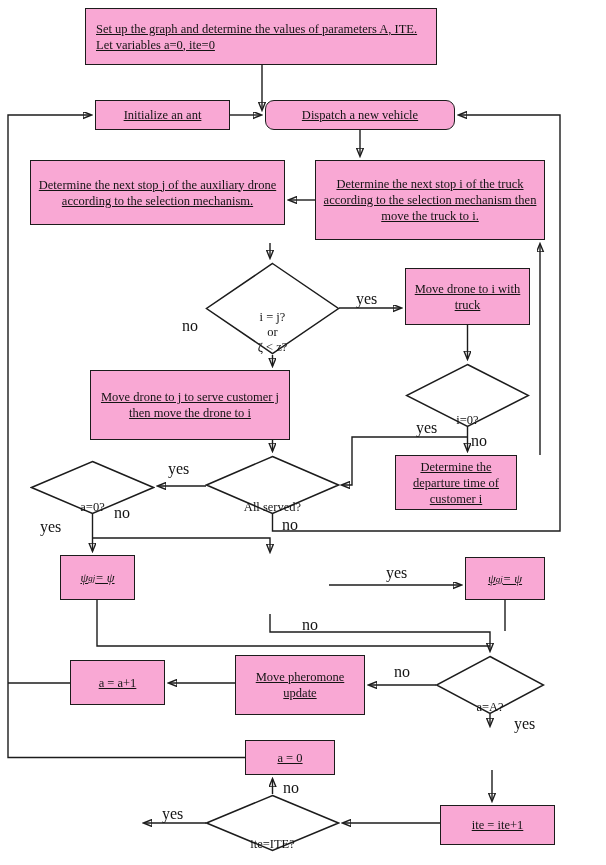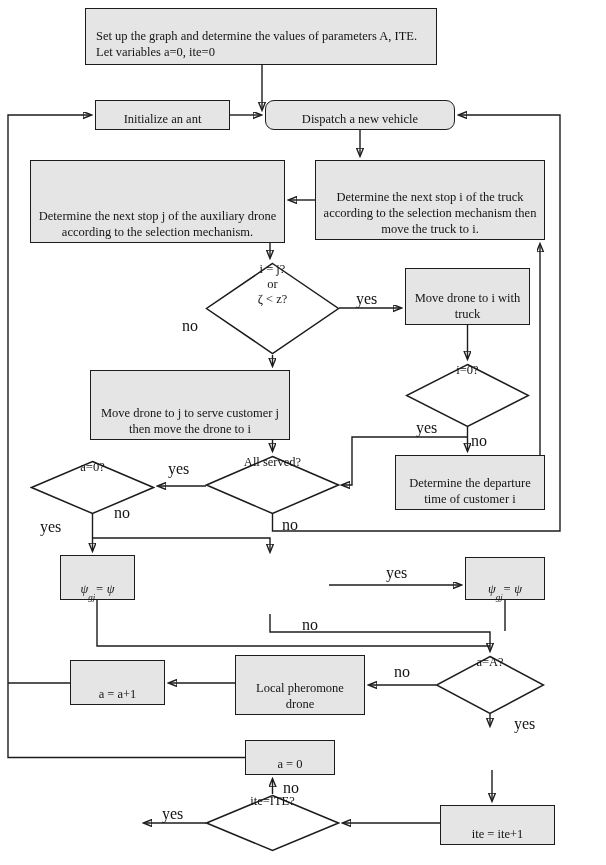--- a/index.html
+++ b/index.html
@@ -3,28 +3,28 @@
 <meta charset="utf-8">
 <style>
   html,body { margin:0; padding:0; background:#ffffff; }
   .canvas {
     position:relative; width:606px; height:865px; background:#ffffff;
     font-family:"Liberation Serif","DejaVu Serif",serif; color:#141414; overflow:hidden;
   }
   svg.connectors { position:absolute; left:0; top:0; }
   svg.connectors path { stroke:#1c1c1c; stroke-width:1.4; fill:none; }
   .node {
-    position:absolute; border:1.5px solid #1c1c1c; background:#e5e5e5;
-    display:flex; align-items:flex-end; justify-content:center;
+    position:absolute; border:1.5px solid #1c1c1c; background:#f9a8d4;
+    display:flex; align-items:center; justify-content:center;
     text-align:center; font-size:12.5px; line-height:1.28;
-    padding:2px 6px; box-sizing:border-box;
+    padding:2px 6px; box-sizing:border-box;text-decoration:underline;
   }
   .node.align-left { text-align:left; justify-content:flex-start; padding:4px 10px; }
   .diamond {
-    position:absolute; display:flex; align-items:flex-start; justify-content:center;
+    position:absolute; display:flex; align-items:flex-end; justify-content:center;
     text-align:center; font-size:12.5px; line-height:1.2;
   }
   .diamond svg { position:absolute; left:0; top:0; }
   .diamond svg polygon { fill:#ffffff; stroke:#1c1c1c; stroke-width:1.5; }
   .diamond .dtext { position:relative; white-space:pre-line; }
   .elabel { position:absolute; font-size:16px; line-height:1;text-align:center; }
   .math { font-style:italic; }
   sup { font-size:9px; line-height:0; }
 </style>
 </head>
@@ -74,54 +74,54 @@
   </div>
 
   <div class="node" style="left:95px; top:100px; width:135px; height:30px;">
     <span>Initialize an ant</span>
   </div>
 
   <div class="node" style="left:265px; top:100px; width:190px; height:30px;border-radius:9px;">
     <span>Dispatch a new vehicle</span>
   </div>
 
-  <div class="node" style="left:30px; top:160px; width:255px; height:83px;">
+  <div class="node" style="left:30px; top:160px; width:255px; height:65px;">
     <span>Determine the next stop j of the auxiliary drone according to the selection mechanism.</span>
   </div>
 
   <div class="node" style="left:315px; top:160px; width:230px; height:80px;">
     <span>Determine the next stop i of the truck according to the selection mechanism then move the truck to i.</span>
   </div>
 
   <div class="node" style="left:405px; top:268px; width:125px; height:57px;">
     <span>Move drone to i with truck</span>
   </div>
 
   <div class="node" style="left:90px; top:370px; width:200px; height:70px;">
     <span>Move drone to j to serve customer j then move the drone to i</span>
   </div>
 
-  <div class="node" style="left:395px; top:455px; width:150px; height:55px;">
+  <div class="node" style="left:395px; top:455px; width:122px; height:55px;">
     <span>Determine the departure time of customer i</span>
   </div>
 
   <div class="node" style="left:60px; top:555px; width:75px; height:45px;">
     <span class="math">ψ</span>
       <sup class="math">gj</sup>
       <span class="math"> = ψ</span>
   </div>
 
   <div class="node" style="left:465px; top:557px; width:80px; height:43px;">
     <span class="math">ψ</span>
       <sup class="math">gj</sup>
       <span class="math"> = ψ</span>
   </div>
 
   <div class="node" style="left:235px; top:655px; width:130px; height:60px;">
-    <span>Local pheromone drone</span>
+    <span>Move pheromone update</span>
   </div>
 
   <div class="node" style="left:70px; top:660px; width:95px; height:45px;">
     <span>a = a+1</span>
   </div>
 
 
   <div class="node" style="left:245px; top:740px; width:90px; height:35px;">
     <span>a = 0</span>
   </div>

